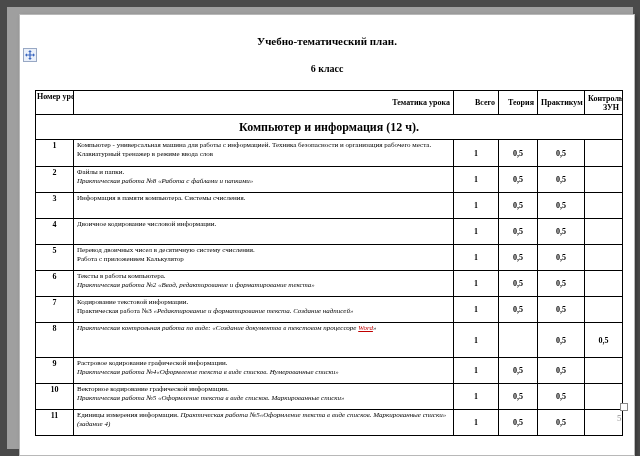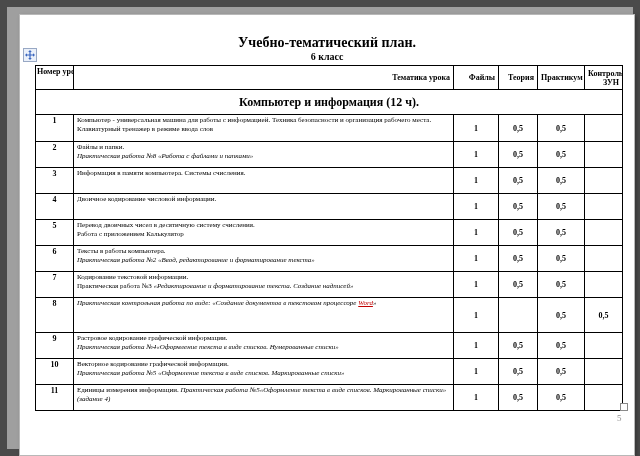--- a/index.html
+++ b/index.html
@@ -7,22 +7,22 @@
     width:640px;height:456px;position:relative;overflow:hidden;
     font-family:"Liberation Serif","DejaVu Serif",serif;
     background:#9f9f9f;
   }
   .frame{position:absolute;inset:0;border:7px solid #4a4a4a;box-sizing:border-box;background:#9f9f9f}
   .page{
     position:absolute;left:12px;top:7px;width:616px;height:442px;
     background:#ffffff;border:1px solid #b8b8b8;box-sizing:border-box;
     box-shadow:2px 2px 4px rgba(0,0,0,.28);
   }
-  .title{text-align:center;font-weight:bold;font-size:14px;margin:20px 0 0 0;color:#000}
-  .subtitle{text-align:center;font-weight:bold;font-size:10px;margin:0;color:#000}
+  .title{text-align:center;font-weight:bold;font-size:11px;margin:20px 0 0 0;color:#000}
+  .subtitle{text-align:center;font-weight:bold;font-size:10px;margin:16px;color:#000}
   .move-handle{
     position:absolute;left:3px;top:33px;width:12px;height:12px;
     border:1px solid #98a8c4;background:#eaf0fa;
     display:flex;align-items:center;justify-content:center;cursor:move;
   }
   table{border-collapse:collapse;table-layout:fixed;width:587px;margin:3px 0 0 15px}
   th,td{border:1px solid #000;padding:1px 3px;box-sizing:border-box;color:#000}
   thead th{font-size:8px;font-weight:bold;text-align:right;vertical-align:middle;height:24px}
   th.num-h{white-space:nowrap;overflow:hidden;text-align:left;padding:1px 1px;vertical-align:top}
   td.section-cell{font-size:12px;font-weight:bold;text-align:center;vertical-align:middle;height:25px}
@@ -63,21 +63,21 @@
           <col style="width:380px">
           <col style="width:45px">
         <col style="width:39px">
           <col style="width:47px">
           <col style="width:38px">
       </colgroup>
       <thead>
           <tr>
             <th class="num-h">Номер урока</th>
             <th>Тематика урока</th>
-            <th>Файлы</th>
+            <th>Всего</th>
             <th>Теория</th>
             <th>Практикум</th>
             <th>Контроль ЗУН</th>
           </tr>
           <tr>
             <td colspan="6" class="section-cell">Компьютер и информация (12 ч).</td>
           </tr>
         </thead>
       <tbody>
           <tr>

